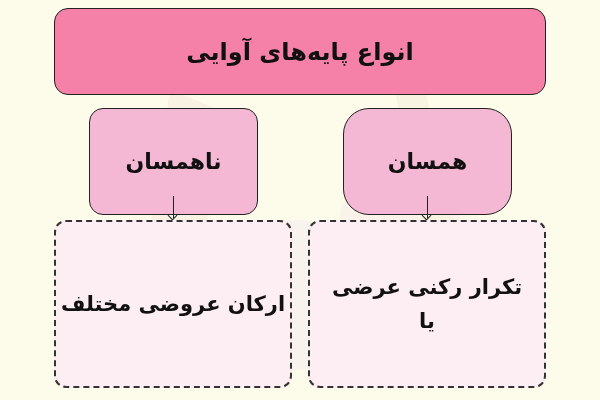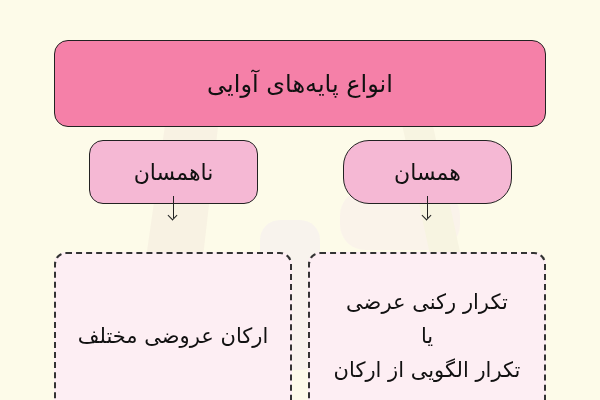--- a/index.html
+++ b/index.html
@@ -9,29 +9,29 @@
     position:relative;
     font-family:"DejaVu Sans", sans-serif;
   }
   .watermark {
     position:absolute; left:110px; top:70px; width:380px; height:310px;
     opacity:0.35; pointer-events:none;
   }
   .box {
     position:absolute; box-sizing:border-box;
     display:flex; align-items:center; justify-content:center;
-    text-align:center; color:#111; font-weight:normal;margin-top:32px;
+    text-align:center; color:#111; font-weight:bold;
   }
   .top {
     left:54px; top:8px; width:492px; height:87px;
     background:#f580a8; border:1.5px solid #222; border-radius:14px;
     font-size:24px;
   }
   .mid {
-    top:108px; width:169px; height:64px;
+    top:108px; width:169px; height:107px;
     background:#f5b8d4; border:1.5px solid #222; border-radius:14px;
     font-size:22px;
   }
   .mid.left { left:89px; }
   .mid.right { left:343px;border-radius:26px; }
   .bot {
     top:220px; width:238px; height:168px;
     background:#fdeef3; border:2px dashed #333; border-radius:12px;
     font-size:21px; line-height:34px; flex-direction:column;
   }
@@ -71,18 +71,17 @@
 <div class="box mid left rtl">
   <span>ناهمسان</span>
 </div>
 
 <div class="arrow a1"></div>
 <div class="arrow a2"></div>
 
 <div class="box bot right rtl">
   <div>تکرار رکنی عرضی</div>
   <div>یا</div>
-  <div>تکرار الگویی از ارکان</div>
 </div>
 
 <div class="box bot left rtl">
   <div>ارکان عروضی مختلف</div>
 </div>
 
 </body></html>

